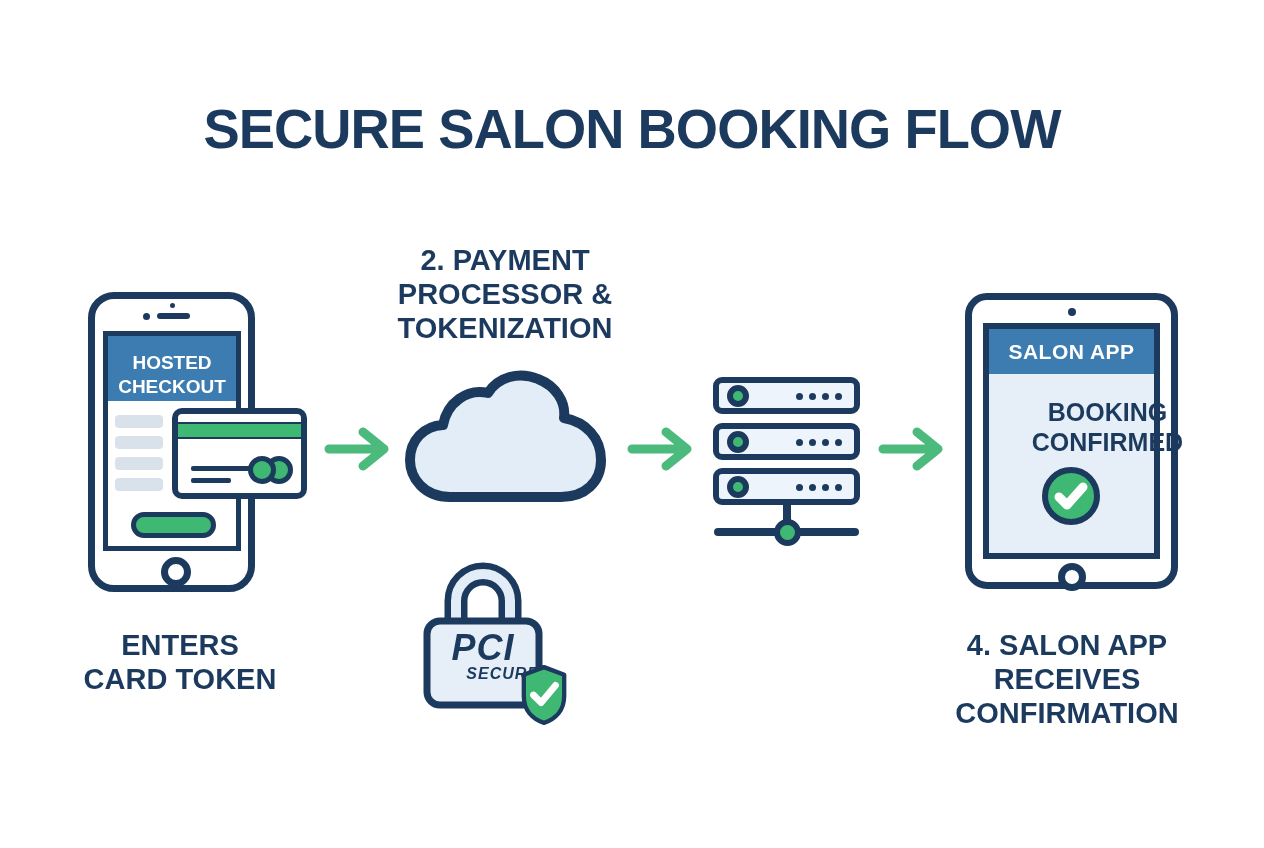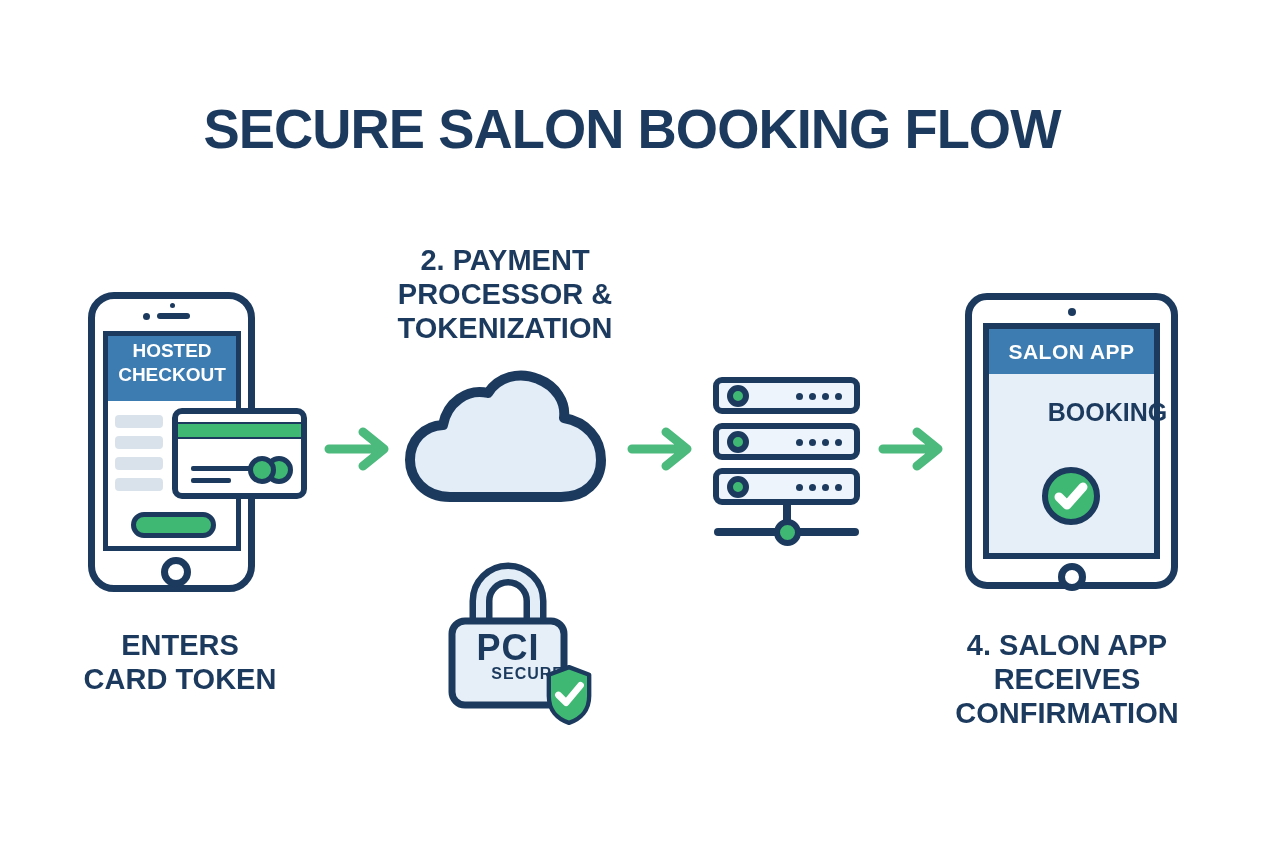--- a/index.html
+++ b/index.html
@@ -42,21 +42,21 @@
 
   
   .phone{position:absolute;left:88px;top:292px;width:167px;height:300px;
     background:var(--white);border:7px solid var(--navy);border-radius:26px;}
   .phone-camera-dot{position:absolute;left:48px;top:14px;width:7px;height:7px;border-radius:50%;background:var(--navy);}
   .phone-speaker{position:absolute;left:62px;top:14px;width:33px;height:6px;border-radius:3px;background:var(--navy);}
   .phone-top-dot{position:absolute;left:75px;top:4px;width:5px;height:5px;border-radius:50%;background:var(--navy);}
   .phone-screen{position:absolute;left:8px;top:32px;width:138px;height:220px;
     background:var(--white);border:5px solid var(--navy);}
   .phone-screen-header{position:absolute;left:0;top:0;width:128px;height:65px;background:var(--blue);
-    color:#fff;font-weight:bold;font-size:19px;line-height:24px;text-align:center;padding-top:3px;}
+    color:#fff;font-weight:bold;font-size:19px;line-height:24px;text-align:center;padding-top:15px;}
   .form-bar{position:absolute;left:7px;width:48px;height:13px;border-radius:4px;background:var(--field-gray);}
   .form-bar-1{top:79px;} .form-bar-2{top:100px;} .form-bar-3{top:121px;} .form-bar-4{top:142px;}
   .phone-button{position:absolute;left:23px;top:176px;width:85px;height:26px;border-radius:14px;
     background:var(--green);border:5px solid var(--navy);}
   .phone-home{position:absolute;left:66px;top:258px;width:30px;height:30px;border-radius:50%;
     border:7px solid var(--navy);background:var(--white);}
 
   
   .credit-card{position:absolute;left:172px;top:408px;width:135px;height:91px;
     background:var(--white);border:6px solid var(--navy);border-radius:10px;z-index:5;}
@@ -67,21 +67,21 @@
   .card-circle{position:absolute;width:28px;height:28px;border-radius:50%;
     background:var(--green);border:5px solid var(--navy);}
   .card-circle-right{right:8px;bottom:9px;}
   .card-circle-left{right:25px;bottom:9px;}
 
   
   .cloud{position:absolute;left:402px;top:370px;width:206px;height:140px;}
   .cloud path{fill:var(--cloud-blue);stroke:var(--navy);stroke-width:10;stroke-linejoin:round;}
 
   
-  .padlock{position:absolute;left:447px;top:549px;width:150px;height:180px;}
+  .padlock{position:absolute;left:422px;top:549px;width:150px;height:180px;font-style:italic;}
   .padlock-svg{position:absolute;left:0;top:0;}
   .shackle-outer{fill:none;stroke:var(--navy);stroke-width:23;}
   .shackle-inner{fill:none;stroke:var(--cloud-blue);stroke-width:10;}
   .lock-body{fill:var(--light-blue);stroke:var(--navy);stroke-width:7;}
   .padlock-title{position:absolute;left:5px;top:78px;width:112px;text-align:center;
     color:var(--navy);font-weight:bold;font-size:36px;letter-spacing:1px;}
   .padlock-subtitle{position:absolute;left:5px;top:116px;width:112px;text-align:right;
     color:var(--navy);font-weight:bold;font-size:16px;letter-spacing:1px;}
   .shield{position:absolute;left:97px;top:114px;width:50px;height:64px;}
   .shield path.shield-body{fill:var(--green);stroke:var(--navy);stroke-width:4.5;stroke-linejoin:round;}
@@ -221,20 +221,21 @@
         <path d="M5 24 H58 M39 7 L60 24 L39 41"></path>
       </svg>
   </div>
 
   <div class="tablet">
     <div class="tablet-camera-dot"></div>
     <div class="tablet-screen">
       <div class="tablet-header">SALON APP</div>
       <div class="tablet-status">
         <div>BOOKING</div>
+        <div>CONFIRMED</div>
       </div>
       <div class="confirm-circle">
         <svg width="46" height="46" viewBox="0 0 46 46">
             <polyline points="11,24 19,32 35,14"></polyline>
           </svg>
       </div>
     </div>
     <div class="tablet-home"></div>
   </div>
 

